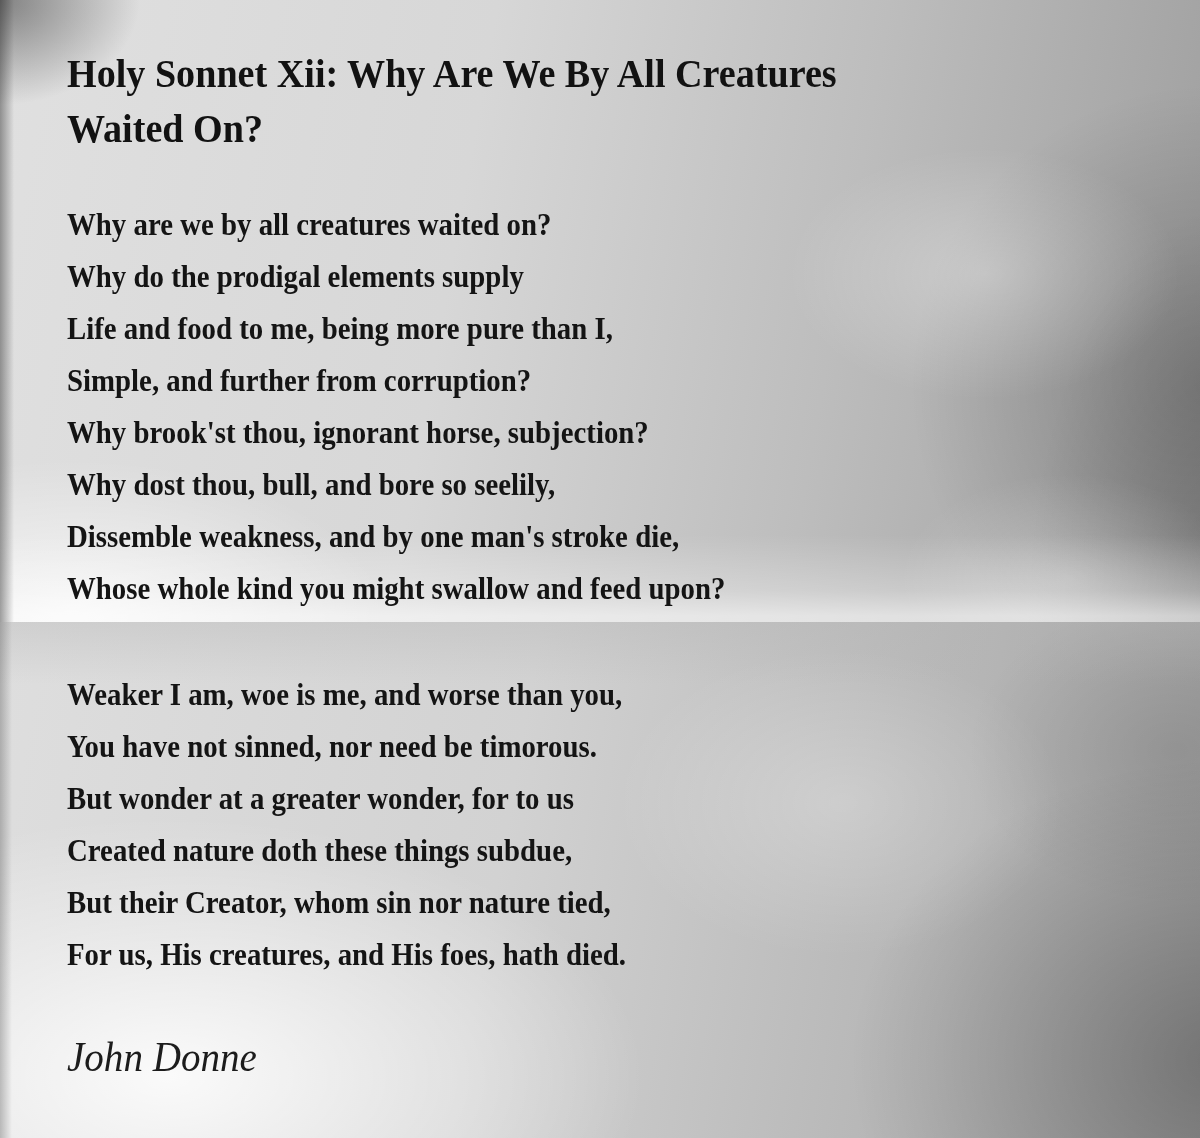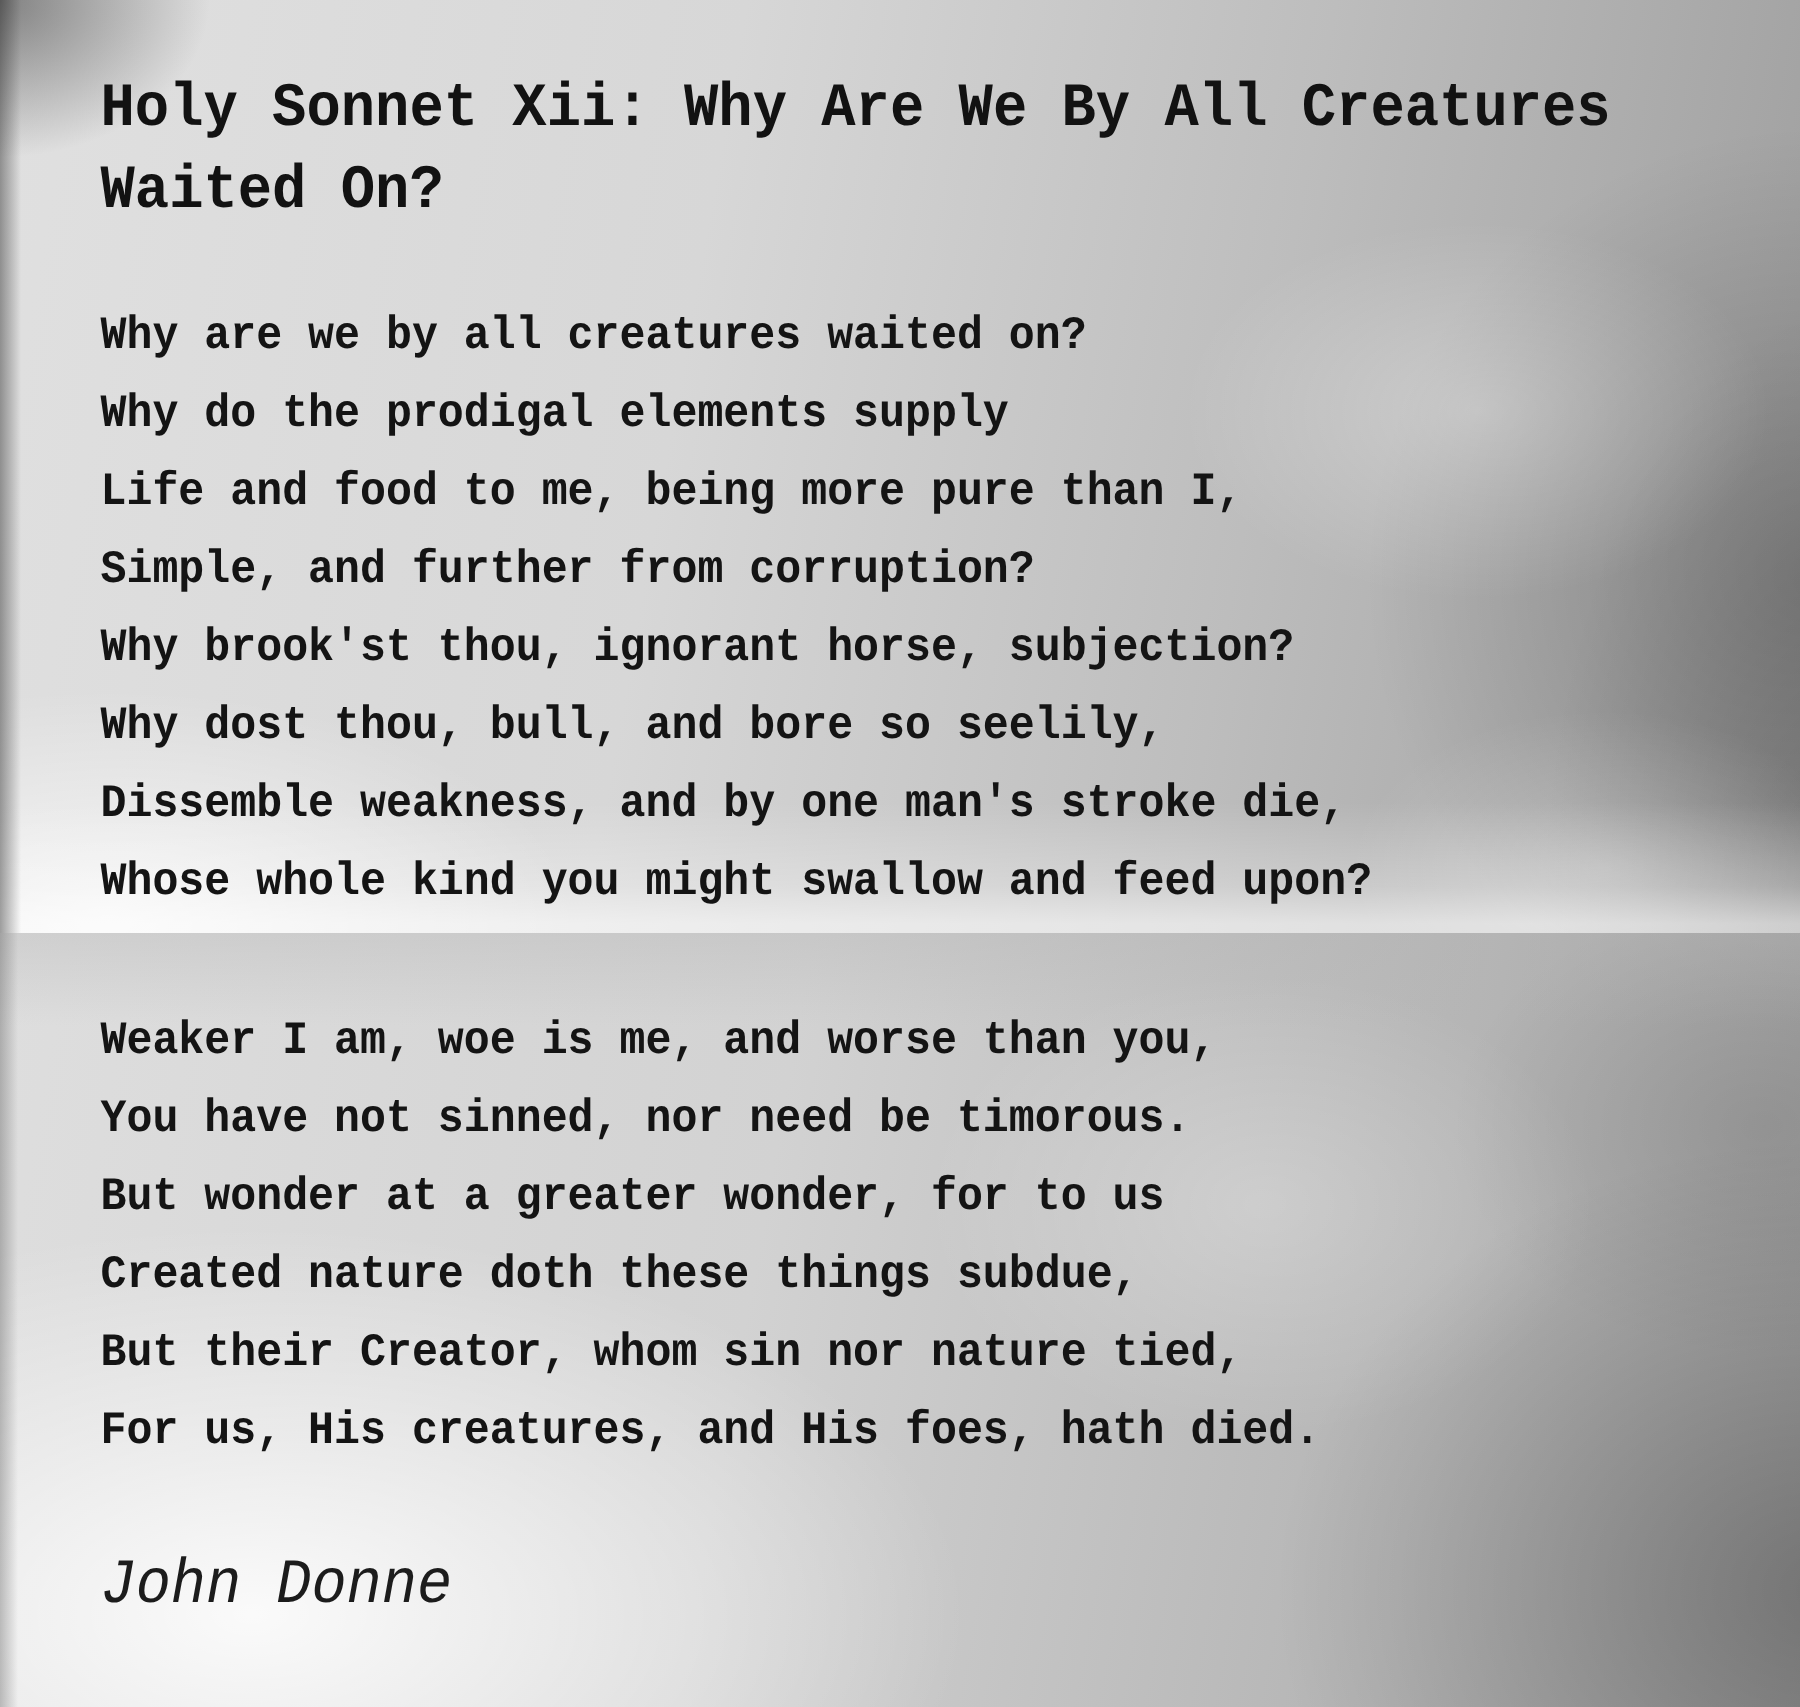--- a/index.html
+++ b/index.html
@@ -5,21 +5,21 @@
   html, body {
     margin: 0;
     padding: 0;
     background: #ffffff;
   }
   .page {
     position: relative;
     width: 1200px;
     height: 1138px;
     overflow: hidden;
-    font-family: Liberation Mono, monospace;
+    font-family: Liberation Serif, serif;
   }
   
   .bg-tile {
     position: absolute;
     left: 0;
     width: 1200px;
     pointer-events: none;
   }
   .bg-tile-top {
     top: 0;

